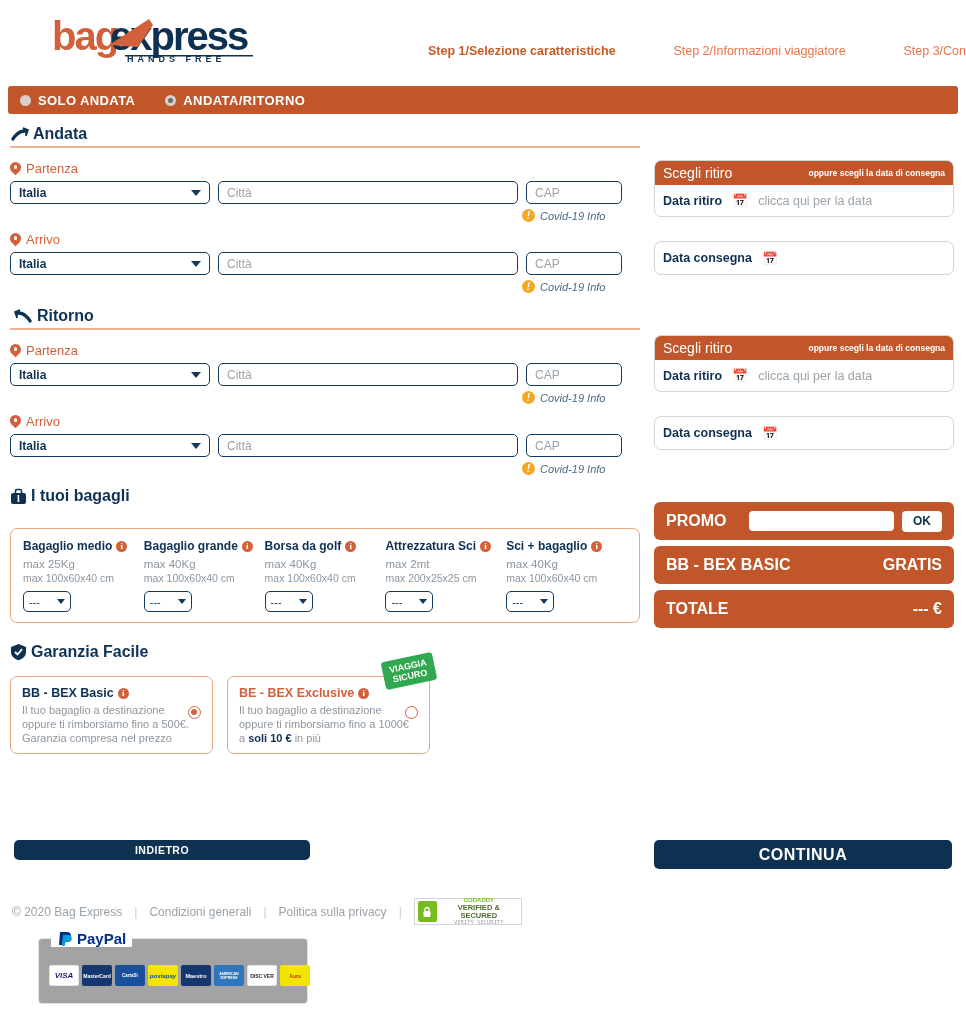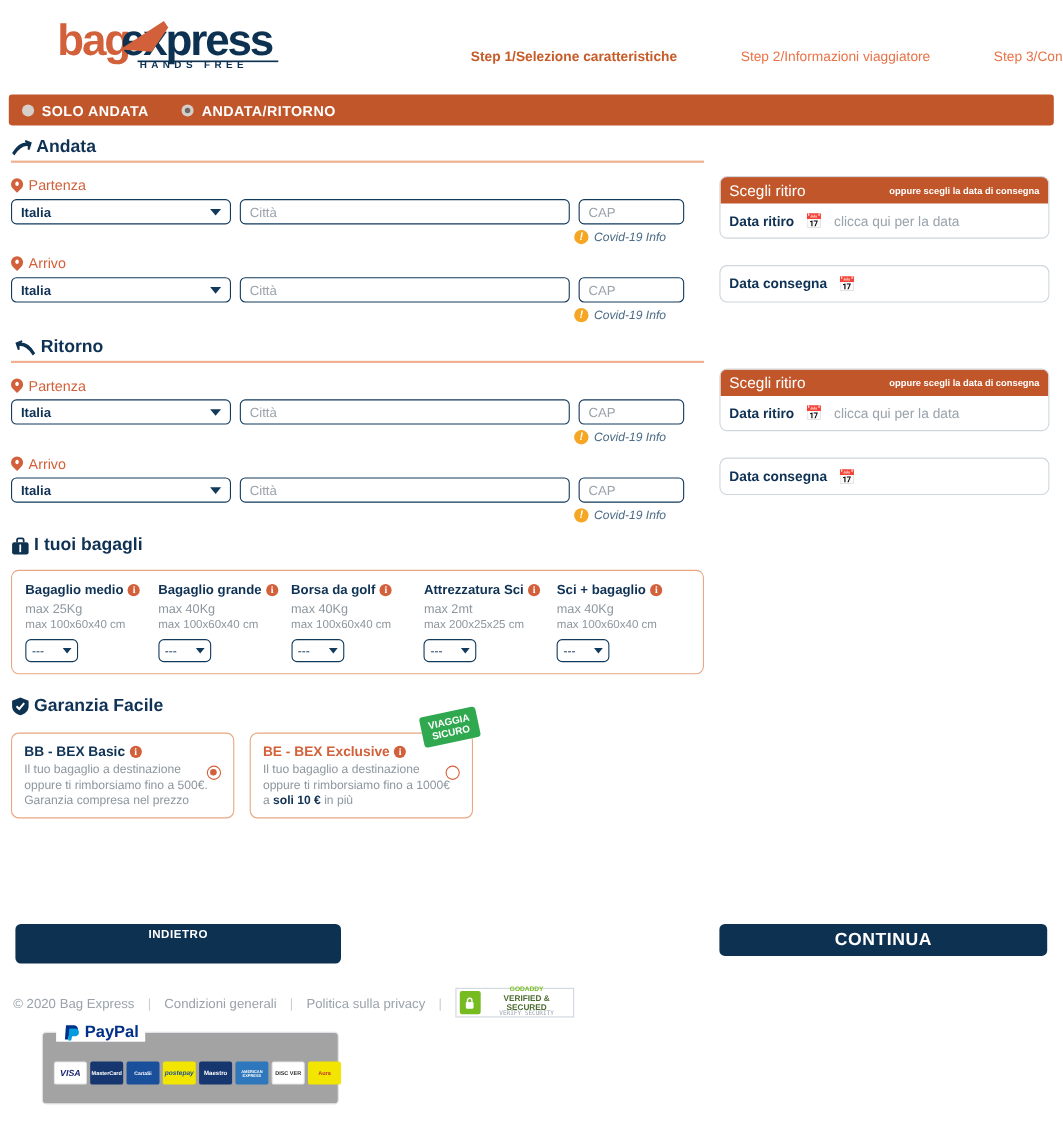--- a/index.html
+++ b/index.html
@@ -120,21 +120,21 @@
   .gz-radio.sel::after { content:""; position:absolute; left:2.2px; top:2.2px;
                          width:6.2px; height:6.2px; border-radius:50%; background:#d2603a; }
   .vs-badge { position: absolute; right: -6px; top: -20px; background: #2fa84f;
               color: #fff; font-size: 9px; font-weight: bold; line-height: 10px;
               padding: 4px 7px; border-radius: 3px; transform: rotate(-12deg);
               text-align: center; }
 
   
   .btn { background: #0d3151; border-radius: 5px; color: #fff; text-align: center;
          font-weight: bold; letter-spacing: 0.5px; }
-  .btn-back { position: absolute; left: 14px; top: 840px; width: 296px; height: 36px;
+  .btn-back { position: absolute; left: 14px; top: 840px; width: 296px; height: 20px;
               font-size: 10.5px; line-height: 20px; }
   .btn-next { position: absolute; left: 654px; top: 840px; width: 298px; height: 29px;
               font-size: 16px; line-height: 29px; }
 
   .footer { position: absolute; left: 12px; top: 898px; display: flex;
             align-items: center; gap: 12px; }
   .foot-a { font-size: 12px; color: #9aa3ab; }
   .foot-sep { font-size: 12px; color: #c8ced3; }
   .gd { width: 108px; height: 27px; border: 1px solid #cfd6dc; background: #fff;
         display: flex; align-items: center; gap: 3px; padding: 2px 3px; position: relative; }
@@ -279,21 +279,21 @@
           <div class="ctl cap">CAP</div>
         </div>
         <div class="covid">
           <span class="warn-ico">!</span>
           <span>Covid-19 Info</span>
         </div>
       </div>
     </div>
 
     <div style="margin-top:12px">
-      <div class="sec-head" style="margin-bottom:10px">
+      <div class="sec-head" style="margin-bottom:20px">
         <svg width="17" height="17">
             <rect x="1" y="5" width="15" height="11" rx="2" fill="#0d3151"></rect>
             <path d="M5.5 5 V3 a1.5 1.5 0 0 1 1.5-1.5 h3 a1.5 1.5 0 0 1 1.5 1.5 V5" stroke="#0d3151" stroke-width="1.6" fill="none"></path>
             <rect x="7.6" y="7" width="1.6" height="7" fill="#fff"></rect>
           </svg>
         <span class="ttl">I tuoi bagagli</span>
       </div>
       <div class="bag-box">
         <div class="bag-col">
           <div class="bag-t">
@@ -432,20 +432,37 @@
           <span class="v">clicca qui per la data</span>
         </div>
       </div>
       <div class="dlv-card" style="margin-top:24px">
         <span class="k">Data consegna</span>
         <span class="cal">📅</span>
         <span class="v"></span>
       </div>
     </div>
 
+    <div style="margin-top:52px">
+      <div class="pbar">
+        <span class="k">PROMO</span>
+        <span style="display:flex;gap:8px;align-items:center">
+          <input class="promo-in" type="text" value="" style="">
+          <span class="promo-ok">OK</span>
+        </span>
+      </div>
+      <div class="pbar">
+        <span class="k">BB - BEX BASIC</span>
+        <span class="v">GRATIS</span>
+      </div>
+      <div class="pbar">
+        <span class="k">TOTALE</span>
+        <span class="v">--- €</span>
+      </div>
+    </div>
   </div>
 
   <div class="btn btn-back">INDIETRO</div>
   <div class="btn btn-next">CONTINUA</div>
 
   <div class="footer">
     <span class="foot-a">© 2020 Bag Express</span>
     <span class="foot-sep">|</span>
     <span class="foot-a">Condizioni generali</span>
     <span class="foot-sep">|</span>

